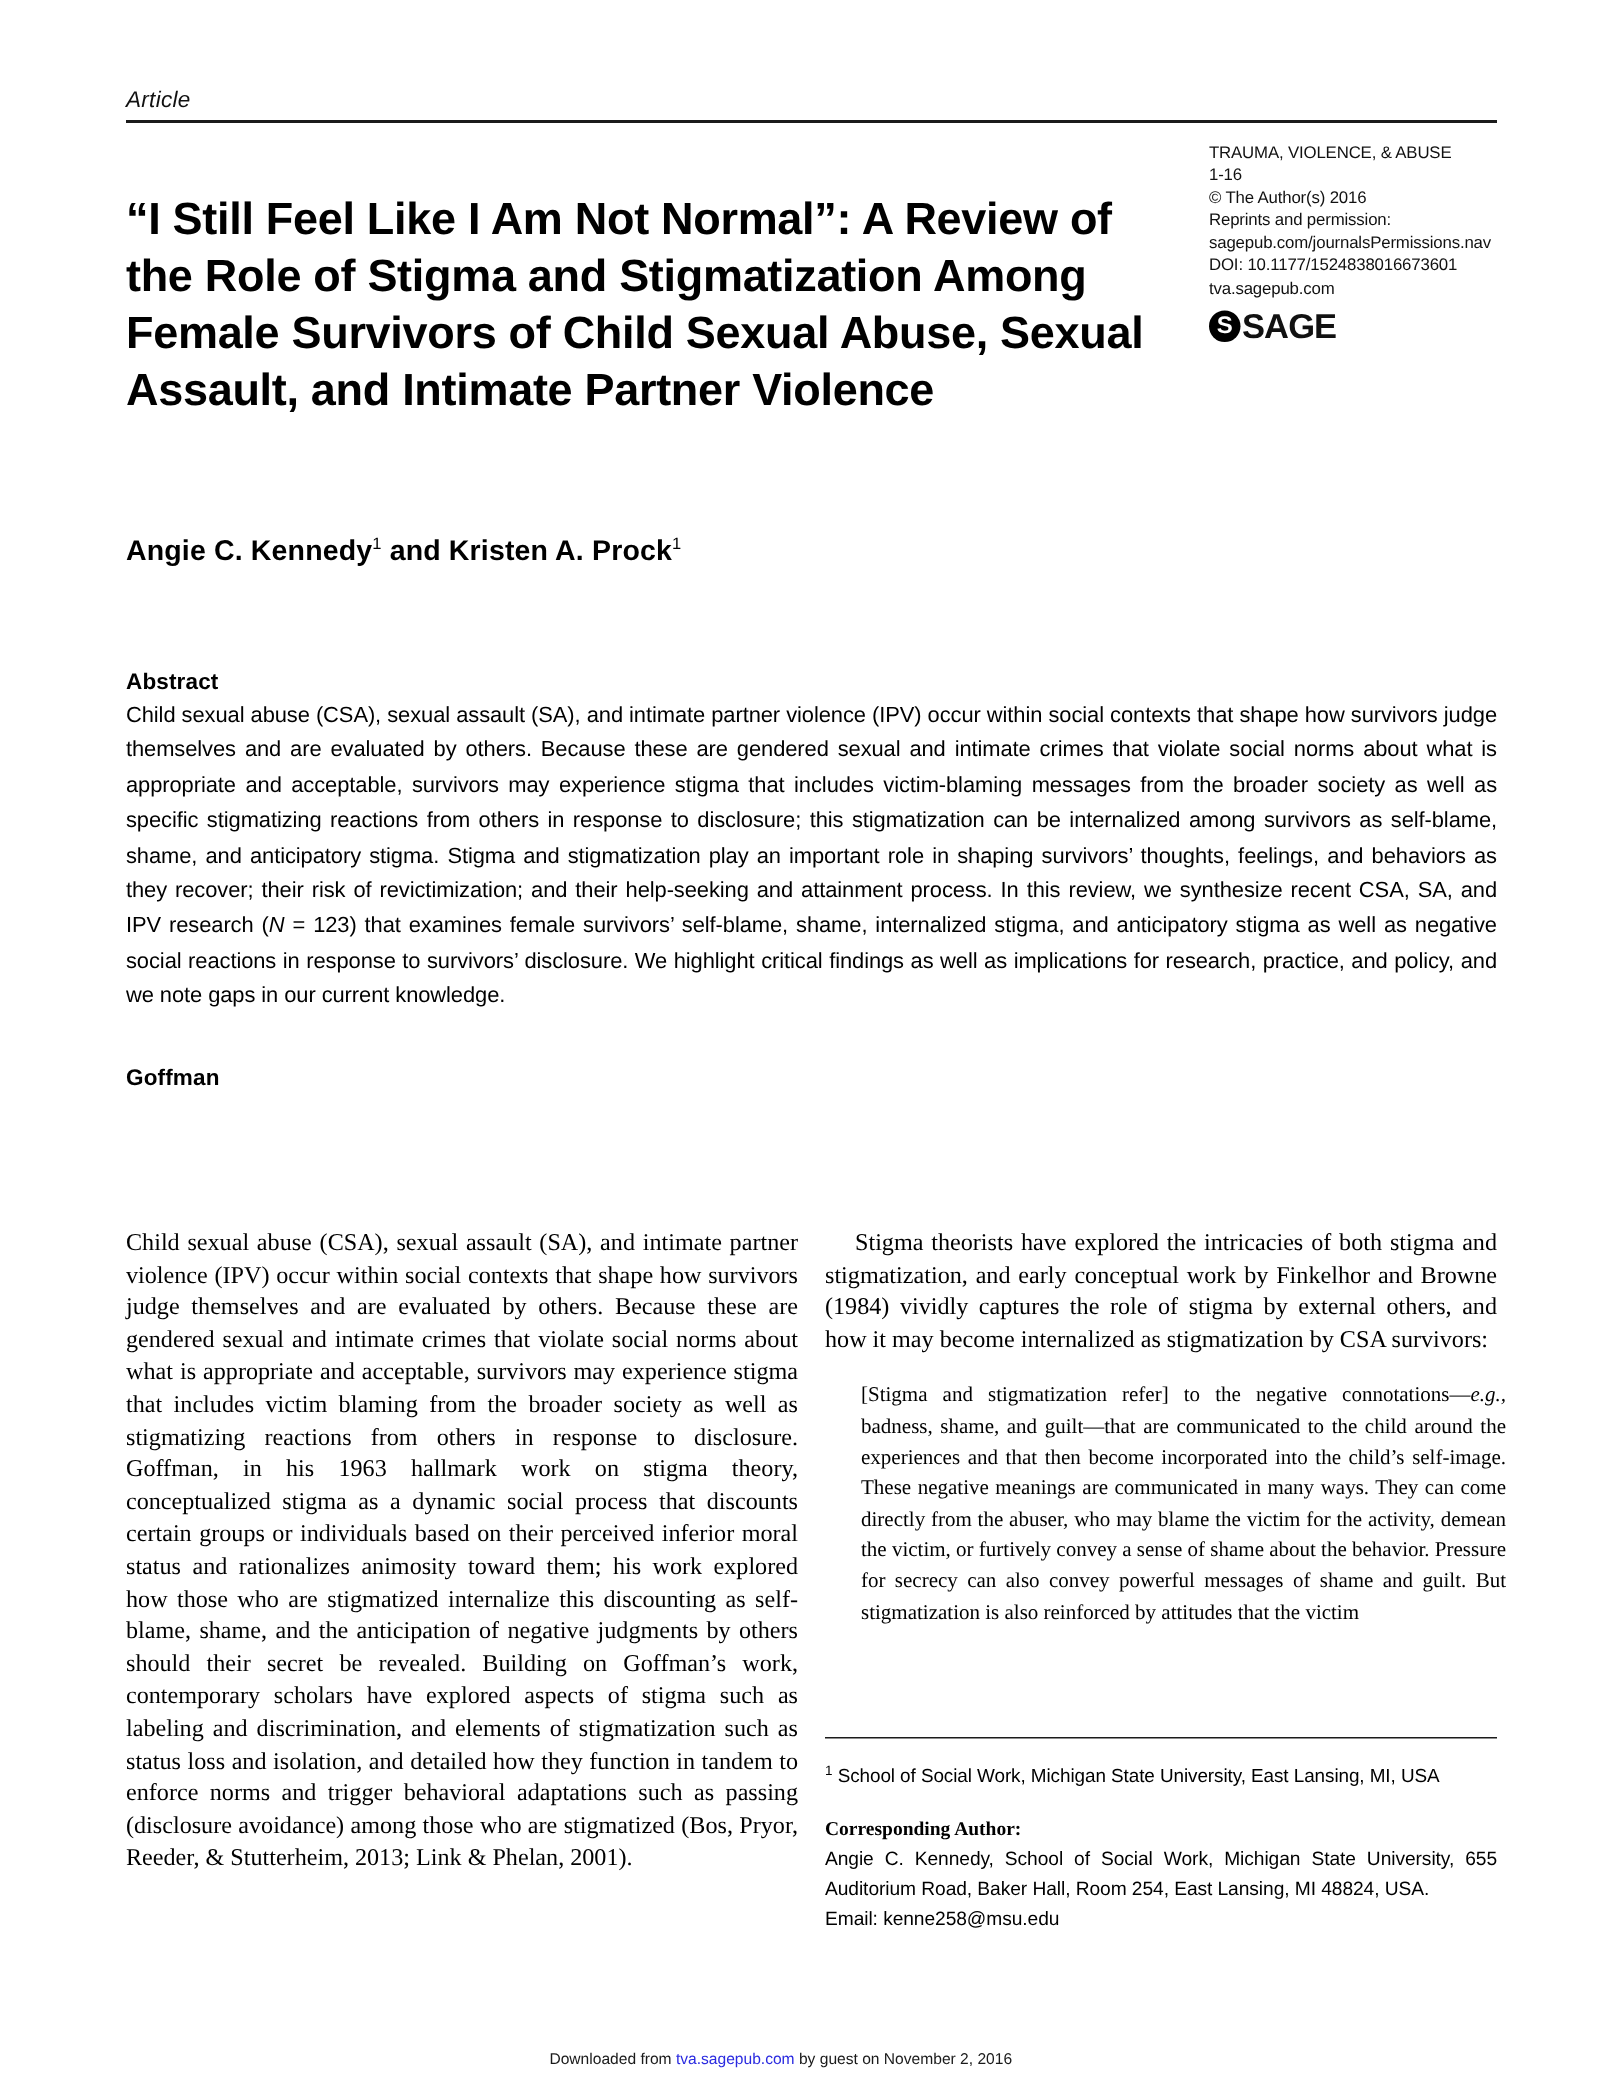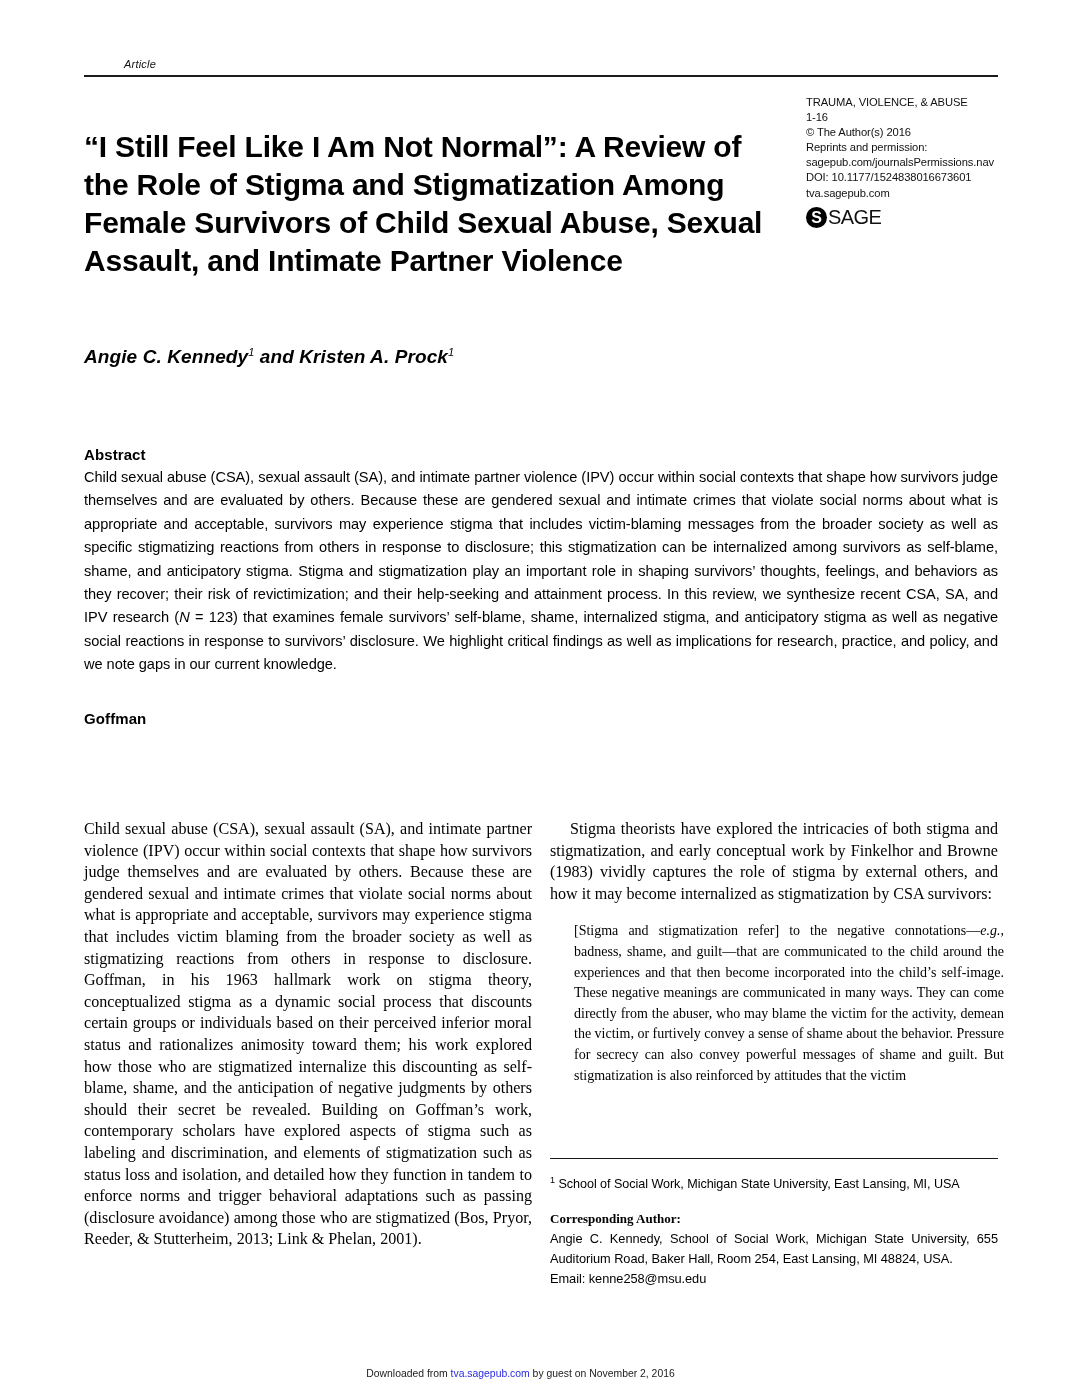--- a/index.html
+++ b/index.html
@@ -27,24 +27,23 @@
 
   
   .runhead {
     position: absolute;
     left: 84px;
     top: 58px;
     width: 914px;
   }
   .runhead-label {
     font-style: italic;
-    font-size: 11px;
+    font-size: 15px;
     letter-spacing: 0.2px;
     color: #111;
-    margin-left: 40px;
   }
   .runhead-rule {
     margin-top: 5px;
     border-top: 2.2px solid #1b1b1b;
     width: 914px;
   }
 
   
   .meta {
     position: absolute;
@@ -69,22 +68,22 @@
     border-radius: 50%;
     background: #000;
     color: #fff;
     font-weight: bold;
     font-size: 16px;
     line-height: 21px;
     text-align: center;
     font-family: "Liberation Sans", sans-serif;
   }
   .sage-word {
-    font-size: 20px;
-    font-weight: normal;
+    font-size: 23px;
+    font-weight: bold;
     letter-spacing: -0.6px;
     line-height: 21px;
   }
 
   
   .title {
     position: absolute;
     left: 84px;
     top: 108px;
     width: 680px;
@@ -92,26 +91,25 @@
     font-weight: bold;
     line-height: 38px;
     letter-spacing: -0.2px;
     color: #000;
   }
 
   
   .authors {
     position: absolute;
     left: 84px;
-    top: 346px;
+    top: 357px;
     width: 700px;
     font-size: 19px;
     font-weight: bold;
     letter-spacing: 0.1px;
-    font-style: italic;
   }
   .authors sup { font-size: 11px; font-weight: normal; vertical-align: super; }
 
   
   .abstract-wrap {
     position: absolute;
     left: 84px;
     top: 446px;
     width: 914px;
   }
@@ -247,21 +245,21 @@
 
   <div class="keywords-wrap">
     <div class="sec-head">Goffman</div>
   </div>
 
   <div class="col left">
     <p>Child sexual abuse (CSA), sexual assault (SA), and intimate partner violence (IPV) occur within social contexts that shape how survivors judge themselves and are evaluated by others. Because these are gendered sexual and intimate crimes that violate social norms about what is appropriate and acceptable, survivors may experience stigma that includes victim blaming from the broader society as well as stigmatizing reactions from others in response to disclosure. Goffman, in his 1963 hallmark work on stigma theory, conceptualized stigma as a dynamic social process that discounts certain groups or individuals based on their perceived inferior moral status and rationalizes animosity toward them; his work explored how those who are stigmatized internalize this discounting as self-blame, shame, and the anticipation of negative judgments by others should their secret be revealed. Building on Goffman’s work, contemporary scholars have explored aspects of stigma such as labeling and discrimination, and elements of stigmatization such as status loss and isolation, and detailed how they function in tandem to enforce norms and trigger behavioral adaptations such as passing (disclosure avoidance) among those who are stigmatized (Bos, Pryor, Reeder, &amp; Stutterheim, 2013; Link &amp; Phelan, 2001).</p>
   </div>
 
   <div class="col right">
-    <p class="indent">Stigma theorists have explored the intricacies of both stigma and stigmatization, and early conceptual work by Finkelhor and Browne (1983) vividly captures the role of stigma by external others, and how it may become internalized as stigmatization by CSA survivors:</p>
+    <p class="indent">Stigma theorists have explored the intricacies of both stigma and stigmatization, and early conceptual work by Finkelhor and Browne (1984) vividly captures the role of stigma by external others, and how it may become internalized as stigmatization by CSA survivors:</p>
     <div class="blockquote">[Stigma and stigmatization refer] to the negative connotations—<i>e.g.,</i> badness, shame, and guilt—that are communicated to the child around the experiences and that then become incorporated into the child’s self-image. These negative meanings are communicated in many ways. They can come directly from the abuser, who may blame the victim for the activity, demean the victim, or furtively convey a sense of shame about the behavior. Pressure for secrecy can also convey powerful messages of shame and guilt. But stigmatization is also reinforced by attitudes that the victim</div>
   </div>
 
   <div class="footnote">
     <div class="footnote-rule"></div>
     <div class="affil"><sup>1</sup> School of Social Work, Michigan State University, East Lansing, MI, USA</div>
     <div class="corr-head">Corresponding Author:</div>
     <div class="corr-body">Angie C. Kennedy, School of Social Work, Michigan State University, 655 Auditorium Road, Baker Hall, Room 254, East Lansing, MI 48824, USA.</div>
     <div class="corr-body corr-email">Email: kenne258@msu.edu</div>
   </div>

